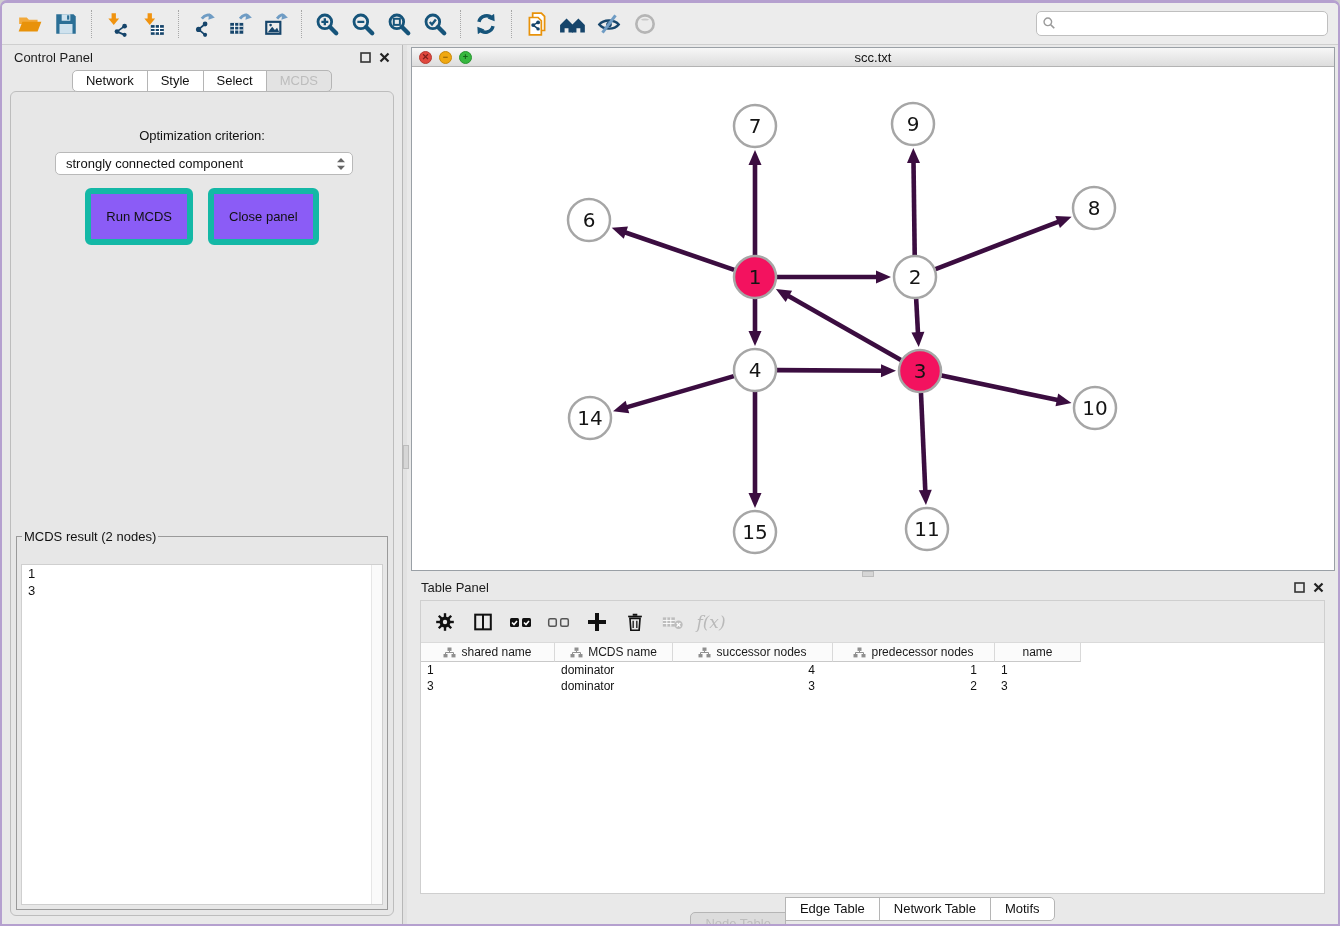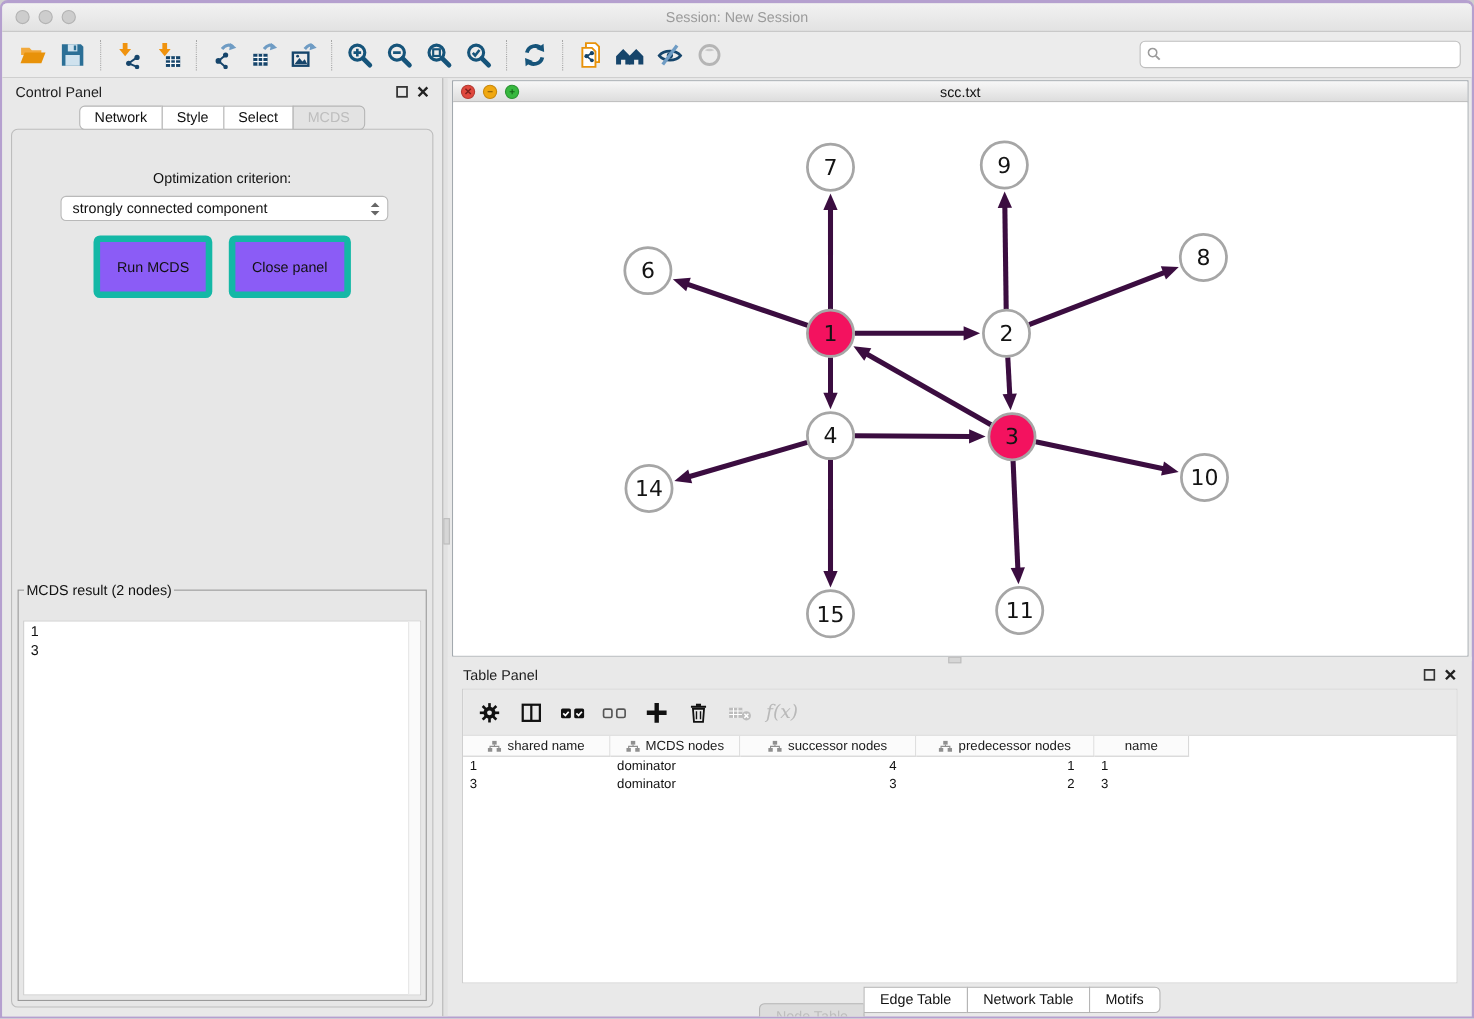--- a/index.html
+++ b/index.html
@@ -157,28 +157,20 @@
     margin-left:auto; height:25px; background:#f2f2f2; border:1px solid #b9b9b9;
     display:flex; align-items:center; gap:6px; padding:0 10px; font-size:13px; color:#111;
   }
   .mem-dot{ width:13px; height:13px; border-radius:50%; }
 </style>
 </head>
 <body>
 
 <div class="app-window">
 
-  <div class="titlebar">
-    <div class="traffic">
-      <span class="dot"></span>
-      <span class="dot"></span>
-      <span class="dot"></span>
-    </div>
-    <span class="title">Session: New Session</span>
-  </div>
 
   <div class="toolbar">
     <span class="tool-btn">
       <svg width="26" height="26" viewBox="0 0 24 24">
         <path d="M2 6 h7 l2 2 h8 v4 H2z" fill="#f2a93b"></path>
         <path d="M1.5 19 L5 10 h17.5 L19 19z" fill="#e8920a"></path>
       </svg>
     </span>
     <span class="tool-btn">
       <svg width="26" height="26" viewBox="0 0 24 24">
@@ -515,21 +507,21 @@
                 </svg>
                 <span>shared name</span>
               </div>
               <div class="tbl-hcell" style="width: 118px;">
                 <svg width="13" height="11" viewBox="0 0 13 11">
                   <rect x="4.5" y="0.5" width="4" height="3.4" fill="#8f8f8f"></rect>
                   <rect x="0.5" y="7" width="4" height="3.4" fill="#8f8f8f"></rect>
                   <rect x="8.5" y="7" width="4" height="3.4" fill="#8f8f8f"></rect>
                   <path d="M6.5 3.9 V5.5 M2.5 7 V5.5 H10.5 V7" stroke="#8f8f8f" fill="none" stroke-width="1"></path>
                 </svg>
-                <span>MCDS nodes</span>
+                <span>MCDS name</span>
               </div>
               <div class="tbl-hcell" style="width: 160px;">
                 <svg width="13" height="11" viewBox="0 0 13 11">
                   <rect x="4.5" y="0.5" width="4" height="3.4" fill="#8f8f8f"></rect>
                   <rect x="0.5" y="7" width="4" height="3.4" fill="#8f8f8f"></rect>
                   <rect x="8.5" y="7" width="4" height="3.4" fill="#8f8f8f"></rect>
                   <path d="M6.5 3.9 V5.5 M2.5 7 V5.5 H10.5 V7" stroke="#8f8f8f" fill="none" stroke-width="1"></path>
                 </svg>
                 <span>successor nodes</span>
               </div>

